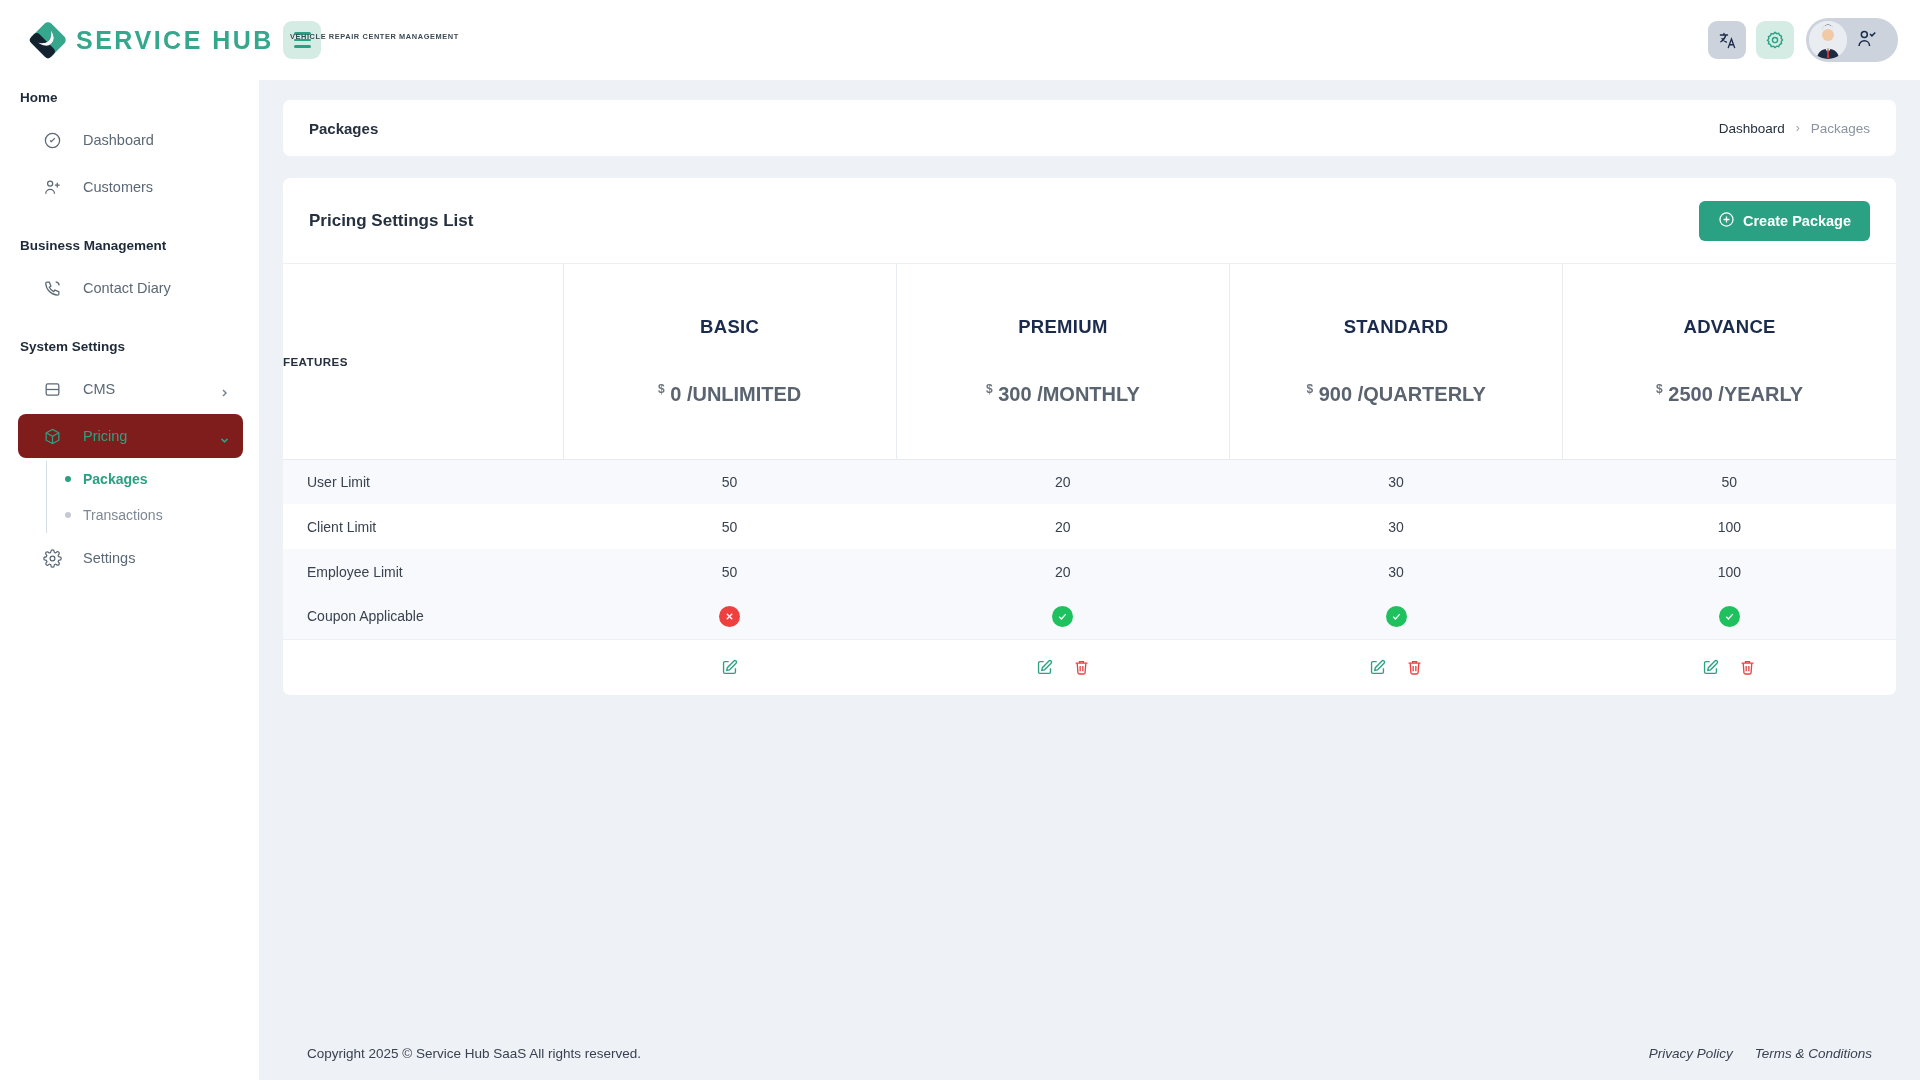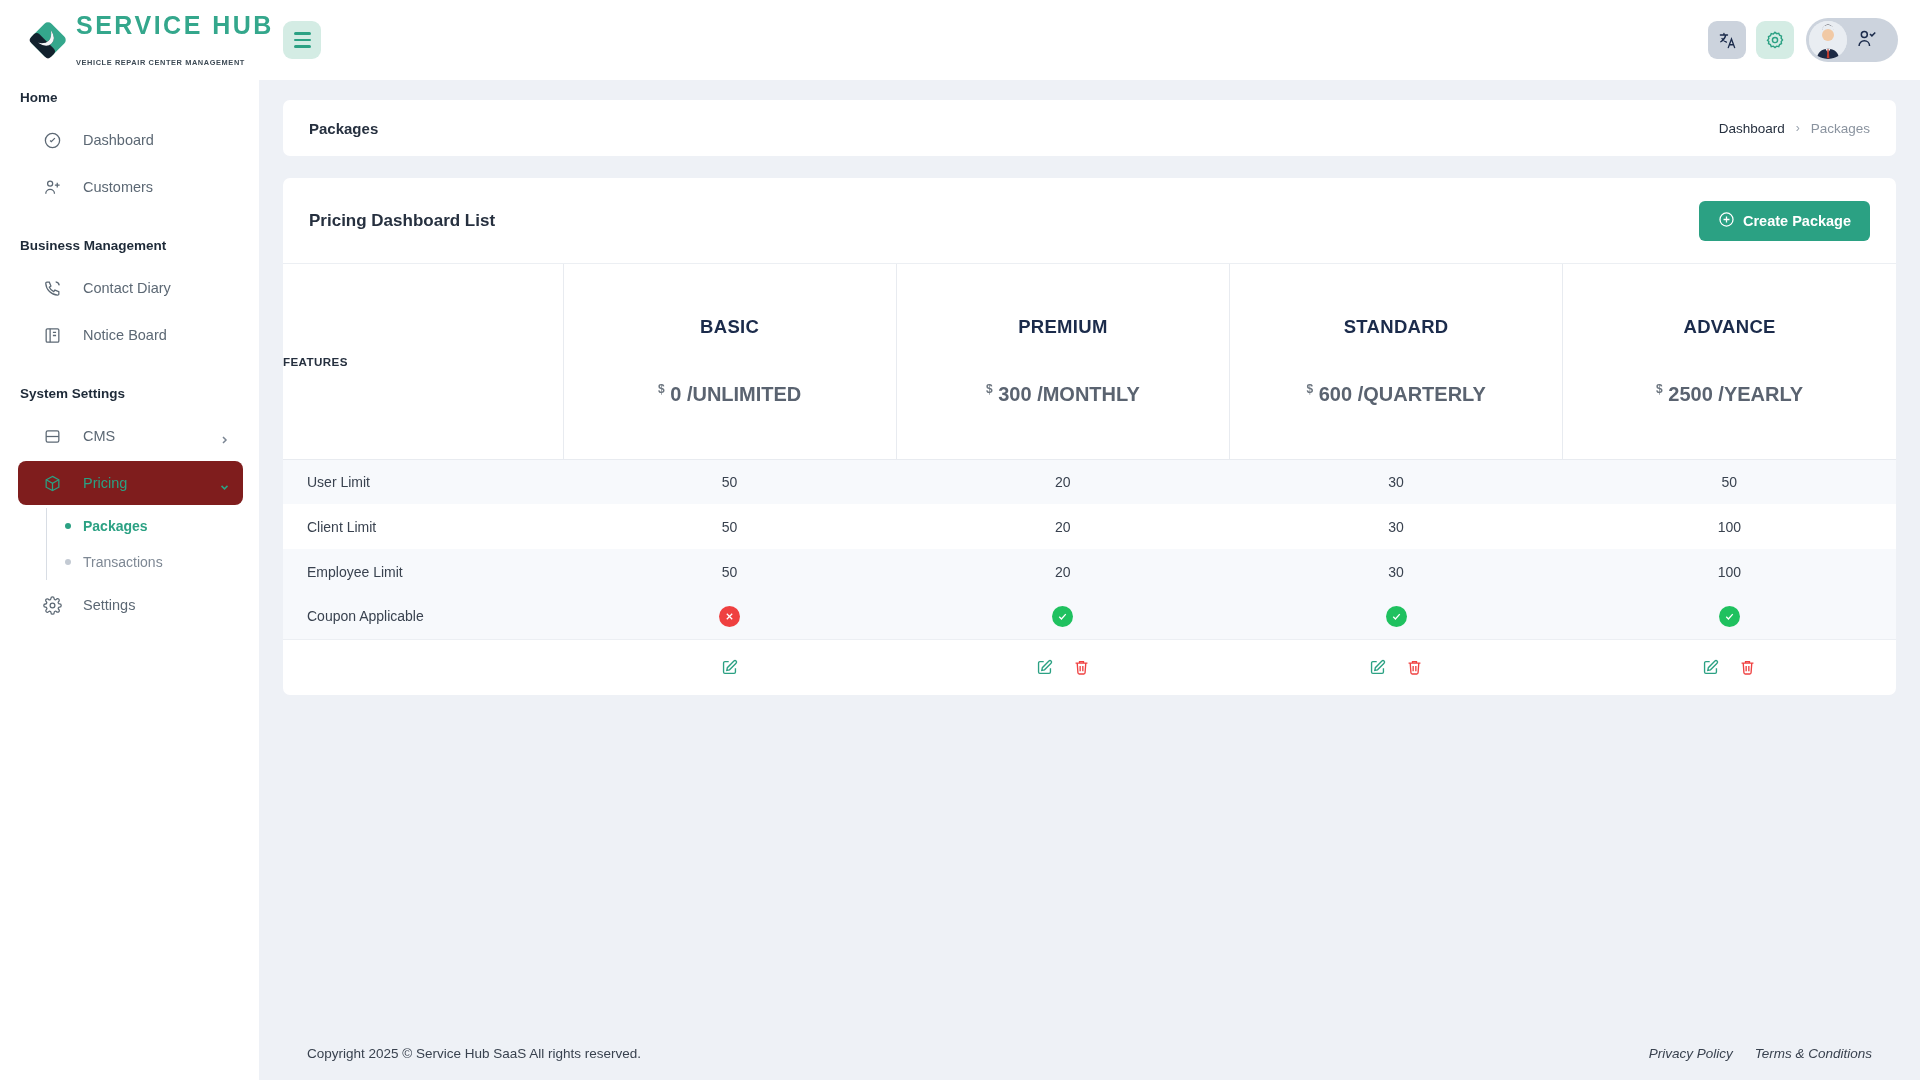--- a/index.html
+++ b/index.html
@@ -18,21 +18,21 @@
     flex: 0 0 259px;
     position: relative;
     z-index: 5;
   }
   .logo-wrap {
     height: 80px;
     display: flex; align-items: center;
     padding-left: 26px;
   }
   .logo-mark { width: 44px; height: 44px; flex: 0 0 44px; margin-right: 6px; }
-  .logo-text { display: flex; flex-direction: column; justify-content: center; gap: 16px; }
+  .logo-text { display: flex; flex-direction: row; justify-content: center; gap: 16px; }
   .logo-main {
     font-size: 25px; font-weight: 700; letter-spacing: 2.5px;
     color: #34a78c; line-height: 1; white-space: nowrap;
   }
   .logo-main .hub { color: #34a78c; }
   .logo-sub {
     font-size: 7.4px; letter-spacing: 0.6px; color: #3d4a55;
     margin-top: 4px; white-space: nowrap; font-weight: 600;
   }
 
@@ -274,30 +274,20 @@
   <div class="nav-item">
     <span class="nav-ico">
       <svg viewBox="0 0 24 24">
           <path d="M5 4h3l2 5-2 1.5a11 11 0 005.5 5.5L15 14l5 2v3a1.5 1.5 0 01-1.6 1.5C10.5 20 4 13.5 3.5 5.6A1.5 1.5 0 015 4z"></path>
           <path d="M16 3.5a5 5 0 014.5 4.5"></path>
         </svg>
     </span>
     <span>Contact Diary</span>
   </div>
 
-  <div class="nav-item">
-    <span class="nav-ico">
-      <svg viewBox="0 0 24 24">
-          <rect x="4" y="3.5" width="16" height="17" rx="1.6"></rect>
-          <path d="M9 3.5v17"></path>
-          <path d="M12.5 8h4M12.5 12h4"></path>
-        </svg>
-    </span>
-    <span>Notice Board</span>
-  </div>
 
   <div class="nav-section-title spaced">System Settings</div>
 
   <div class="nav-item">
     <span class="nav-ico">
       <svg viewBox="0 0 24 24">
           <rect x="4" y="5" width="16" height="14" rx="2"></rect>
           <path d="M4 12h16"></path>
         </svg>
     </span>
@@ -403,21 +393,21 @@
       <span class="crumb-right">
         <span class="crumb-link">Dashboard</span>
         <span class="crumb-sep">›</span>
         <span class="crumb-cur">Packages</span>
       </span>
     </div>
 
     <div class="panel">
 
       <div class="panel-head">
-        <span class="panel-title">Pricing Dashboard List</span>
+        <span class="panel-title">Pricing Settings List</span>
         <button class="btn-create">
           <span>
             <svg viewBox="0 0 24 24">
                 <circle cx="12" cy="12" r="9.2"></circle>
                 <path d="M12 7.8v8.4M7.8 12h8.4"></path>
               </svg>
           </span>
           <span>Create Package</span>
         </button>
       </div>
@@ -451,21 +441,21 @@
                 <span class="cur">$</span>
                 <span>300</span>
                 <span>/MONTHLY</span>
               </div>
             </th>
 
             <th class="plan">
               <div class="plan-name">STANDARD</div>
               <div class="plan-price">
                 <span class="cur">$</span>
-                <span>600</span>
+                <span>900</span>
                 <span>/QUARTERLY</span>
               </div>
             </th>
 
             <th class="plan">
               <div class="plan-name">ADVANCE</div>
               <div class="plan-price">
                 <span class="cur">$</span>
                 <span>2500</span>
                 <span>/YEARLY</span>

